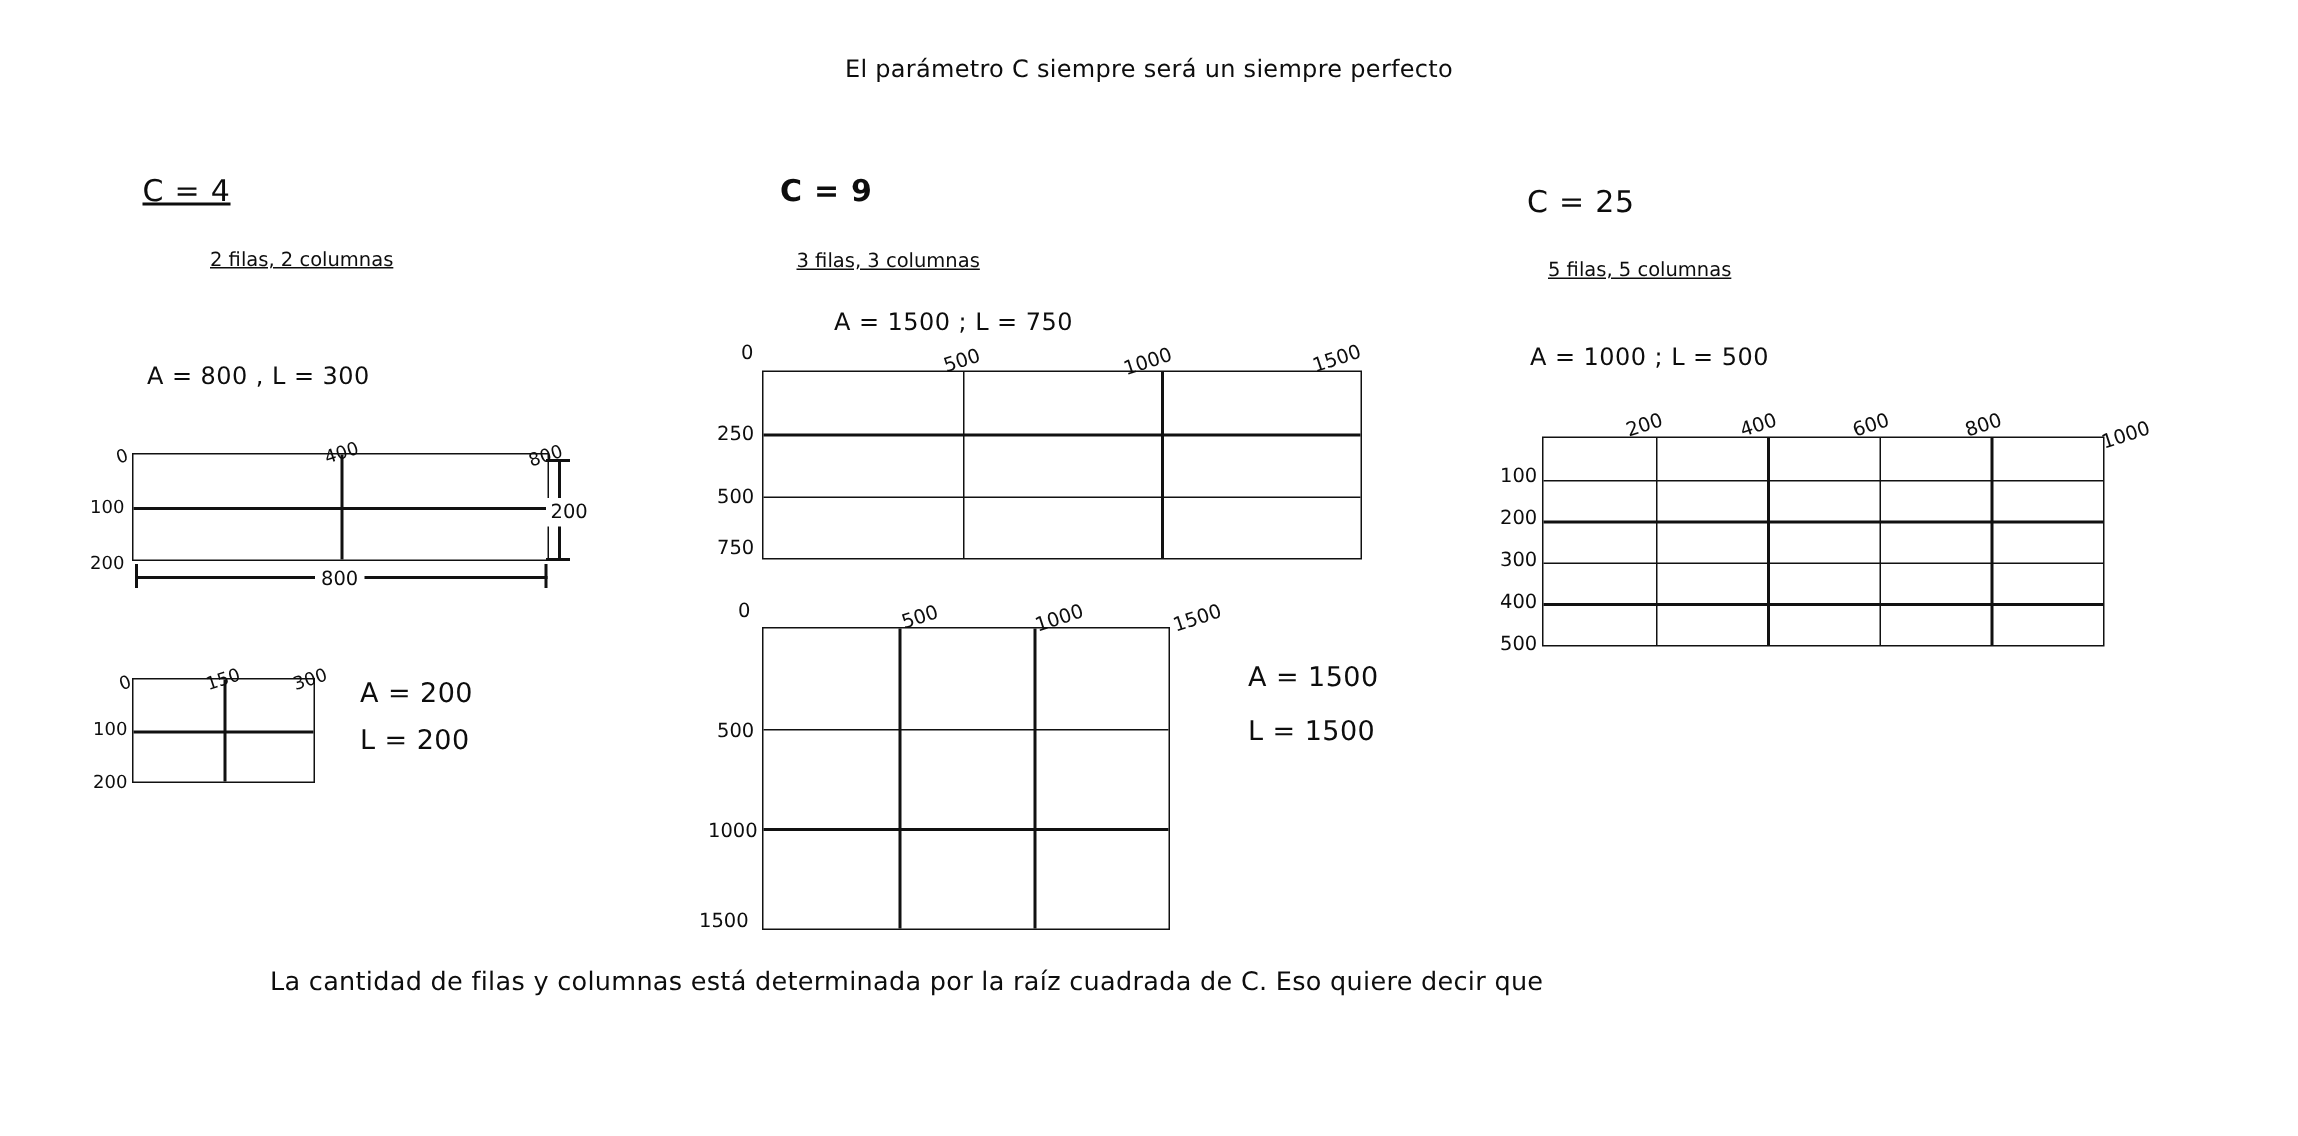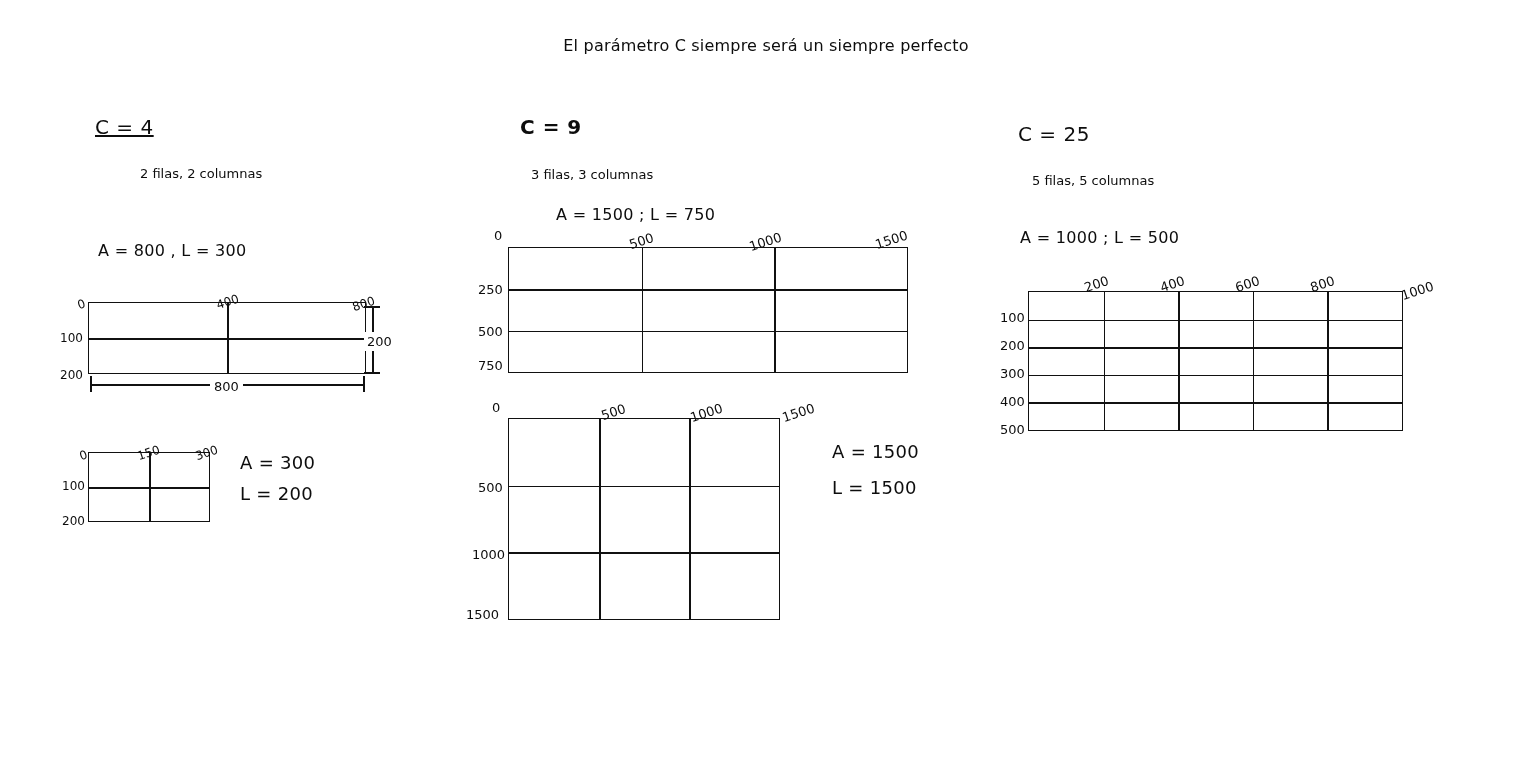--- a/index.html
+++ b/index.html
@@ -28,20 +28,21 @@
     font-size: 16px;
     letter-spacing: .2px;
   }
   
   .section-head {
     font-size: 20px;
     letter-spacing: .5px;
   }
   .section-sub {
     font-size: 13px;
+    text-decoration: underline;
   }
   .formula {
     font-size: 16px;
     letter-spacing: .3px;
   }
   .formula-big {
     font-size: 18px;
     letter-spacing: .3px;
   }
   
@@ -135,21 +136,21 @@
 <div class="grid" id="grid-c4-b" style="left:88px; top:452px; width:122px; height:70px;">
   <div class="vline" style="left:50%;"></div>
   <div class="hline" style="top:50%;"></div>
 </div>
 <div class="abs hand tick-rot" style="left:82px; top:449px;">0</div>
 <div class="abs hand tick-rot" style="left:140px; top:449px;">150</div>
 <div class="abs hand tick-rot" style="left:198px; top:449px;">300</div>
 <div class="abs hand tick" style="left:62px; top:479px;">100</div>
 <div class="abs hand tick" style="left:62px; top:514px;">200</div>
 
-<div class="abs hand formula-big" style="left:240px; top:452px;">A = 300</div>
+<div class="abs hand formula-big" style="left:240px; top:452px;">A = 200</div>
 <div class="abs hand formula-big" style="left:240px; top:483px;">L = 200</div>
 
 <div class="abs hand section-head" style="left:520px; top:115px;font-weight:bold;">C = 9</div>
 <div class="abs hand section-sub" style="left:531px; top:167px;">3 filas, 3 columnas</div>
 <div class="abs hand formula" style="left:556px; top:205px;">A = 1500 ;  L = 750</div>
 
 <div class="grid" id="grid-c9-a" style="left:508px; top:247px; width:400px; height:126px;">
   <div class="vline" style="left:33.33%;"></div>
   <div class="vline" style="left:66.66%;"></div>
   <div class="hline" style="top:33.33%;"></div>
@@ -199,13 +200,14 @@
 <div class="abs hand tick-rot tick-big" style="left:1238px; top:280px;">600</div>
 <div class="abs hand tick-rot tick-big" style="left:1313px; top:280px;">800</div>
 <div class="abs hand tick-rot tick-big" style="left:1404px; top:288px;">1000</div>
 <div class="abs hand tick-big" style="left:1000px; top:310px;">100</div>
 <div class="abs hand tick-big" style="left:1000px; top:338px;">200</div>
 <div class="abs hand tick-big" style="left:1000px; top:366px;">300</div>
 <div class="abs hand tick-big" style="left:1000px; top:394px;">400</div>
 <div class="abs hand tick-big" style="left:1000px; top:422px;">500</div>
 
 <div class="abs hand" id="footer">
+  <div class="nowrap">La cantidad de filas y columnas está determinada por la raíz cuadrada de C. Eso quiere decir que</div>
 </div>
 
 </body></html>

